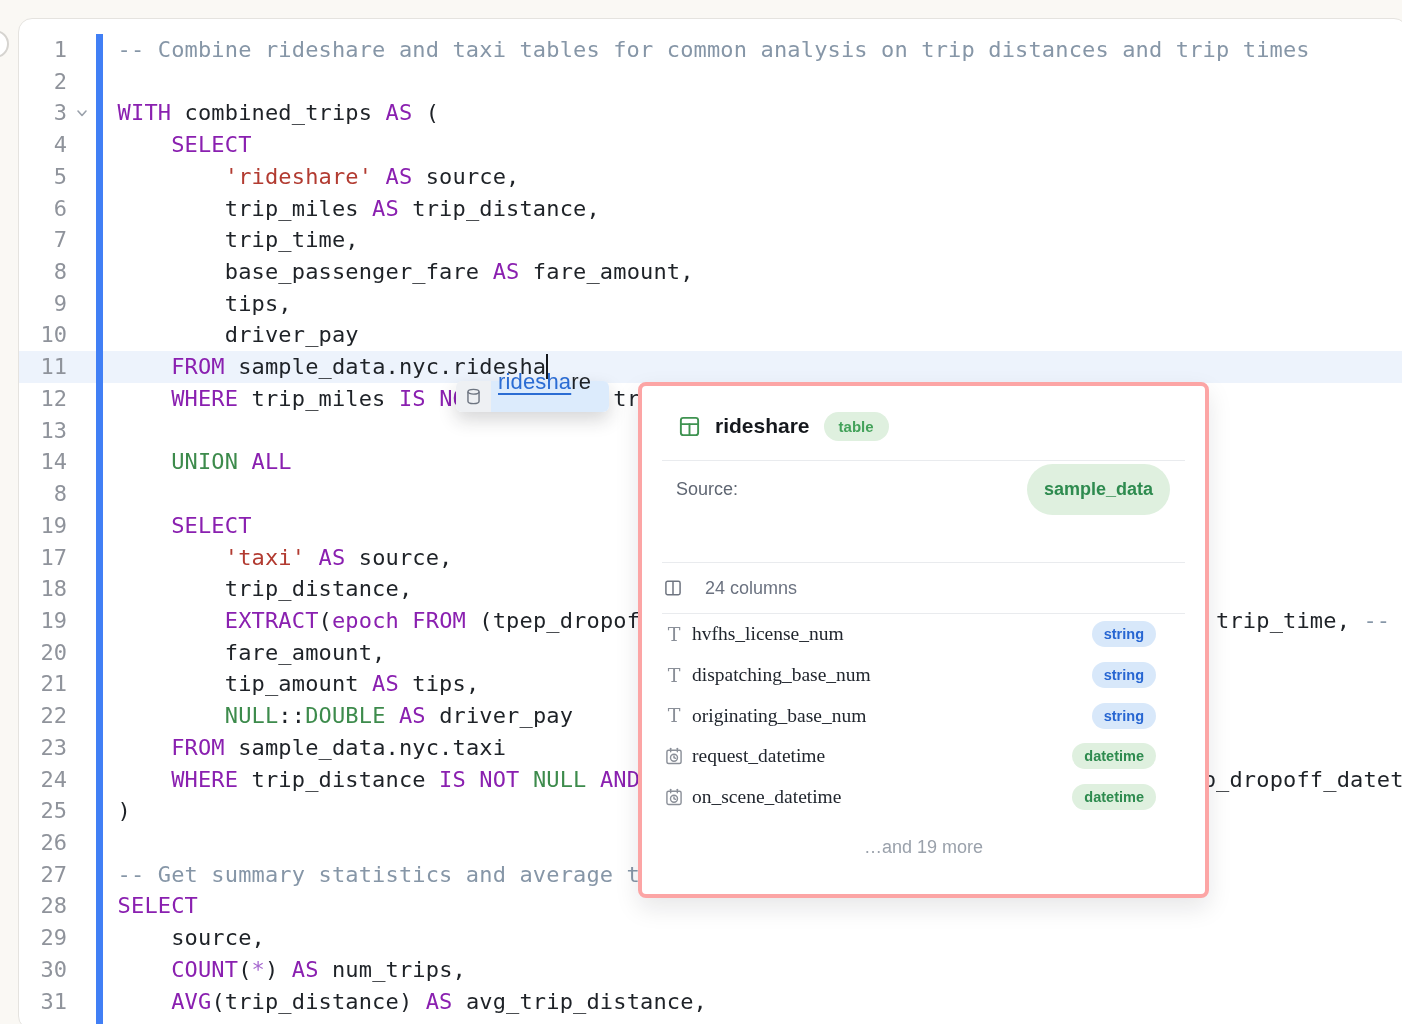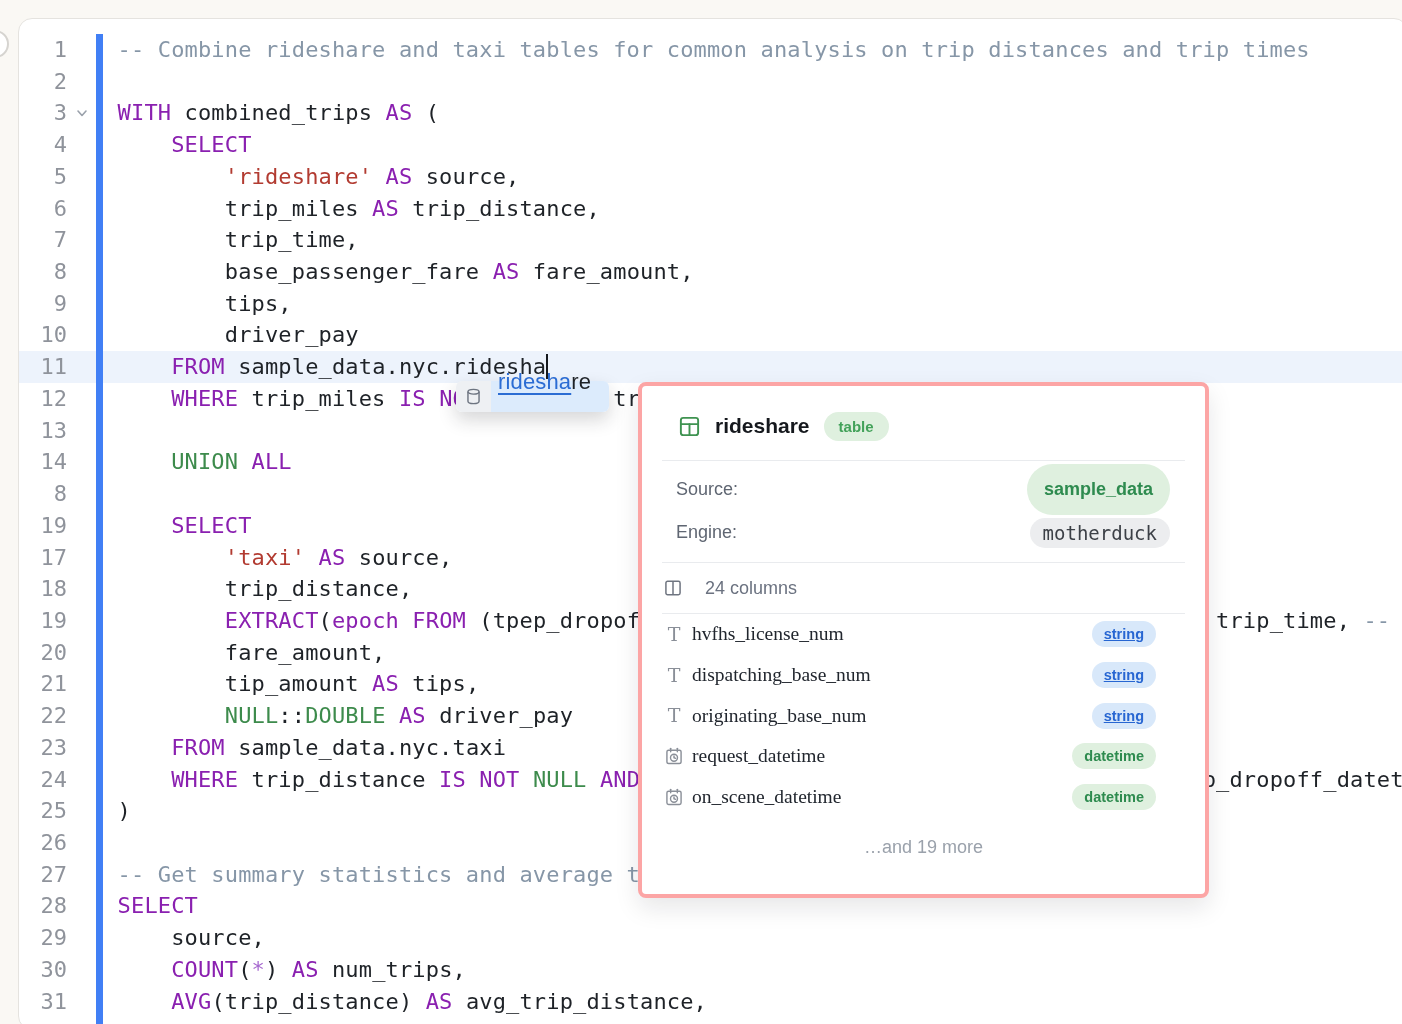--- a/index.html
+++ b/index.html
@@ -57,21 +57,21 @@
   .col-name{margin-left:8px;font-family:Liberation Serif, serif;font-size:19.5px;color:#21262e;}
   .col-row .pill{margin-left:auto;}
   .pop-footer{flex:1;display:flex;justify-content:center;align-items:flex-start;padding-top:20px;
     font-size:18px;color:#9aa1ab;}
 
   .pill{border-radius:999px;white-space:nowrap;}
   .pill-table{background:var(--pill-green-bg);color:#43a25a;font-size:15px;font-weight:700;padding:6px 15px;}
   .pill-src{background:var(--pill-green-bg);color:var(--pill-green-fg);font-size:18px;font-weight:700;padding:15px 17px;}
   .pill-gray{background:#ecedef;color:#3c4047;font-family:"DejaVu Sans Mono",monospace;font-size:19px;padding:4px 13px;}
   .pill-type{font-size:14.5px;font-weight:700;padding:5px 12px;}
-  .pill-blue{background:var(--pill-blue-bg);color:var(--pill-blue-fg);text-decoration:underline;}
+  .pill-blue{background:var(--pill-blue-bg);color:var(--pill-blue-fg);}
   .pill-green{background:var(--pill-green-bg);color:var(--pill-green-fg);}
   .t-glyph{font-family:"DejaVu Serif",serif;font-size:19px;color:#8a8f98;line-height:1;}
 </style>
 </head>
 <body>
 
 <div class="corner-circle"></div>
 
 <div class="editor-card">
   <div class="code-lines" id="code-lines">
@@ -233,24 +233,20 @@
       </span>
       <span class="pop-title">rideshare</span>
       <span class="pill pill-table">table</span>
     </div>
     <div class="divider"></div>
     <div class="pop-props">
       <div class="prop-row">
         <span class="prop-label">Source:</span>
         <span class="pill pill-src">sample_data</span>
       </div>
-      <div class="prop-row">
-        <span class="prop-label">Engine:</span>
-        <span class="pill pill-gray">motherduck</span>
-      </div>
     </div>
     <div class="divider"></div>
     <div class="pop-count">
       <span style="display:flex;">
         <svg width="20" height="20" viewBox="0 0 24 24" fill="none" stroke="#6f7580" stroke-width="1.8">
           <rect x="3.5" y="4" width="17" height="16" rx="2"></rect>
           <line x1="12" y1="4" x2="12" y2="20"></line>
         </svg>
       </span>
       <span>24 columns</span>

